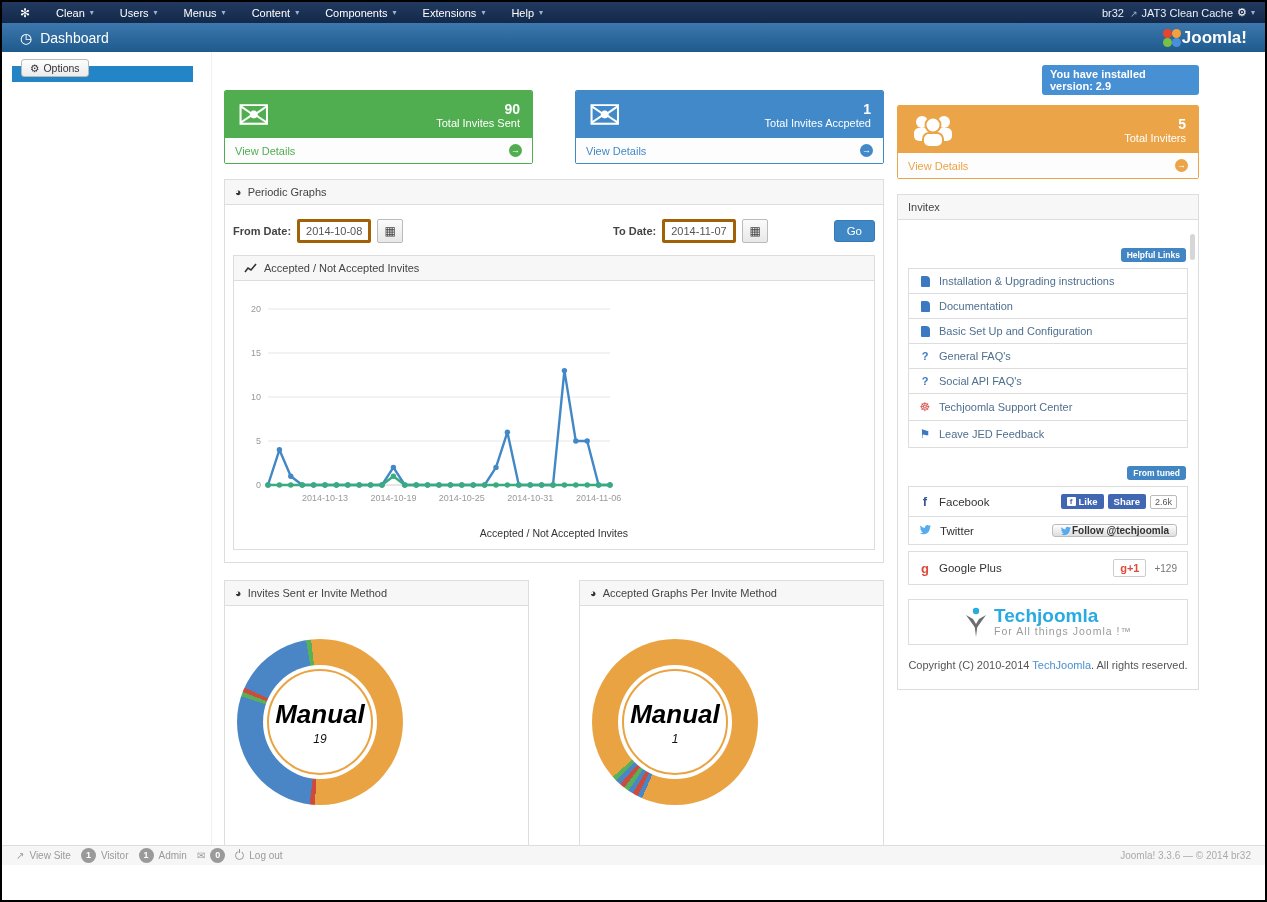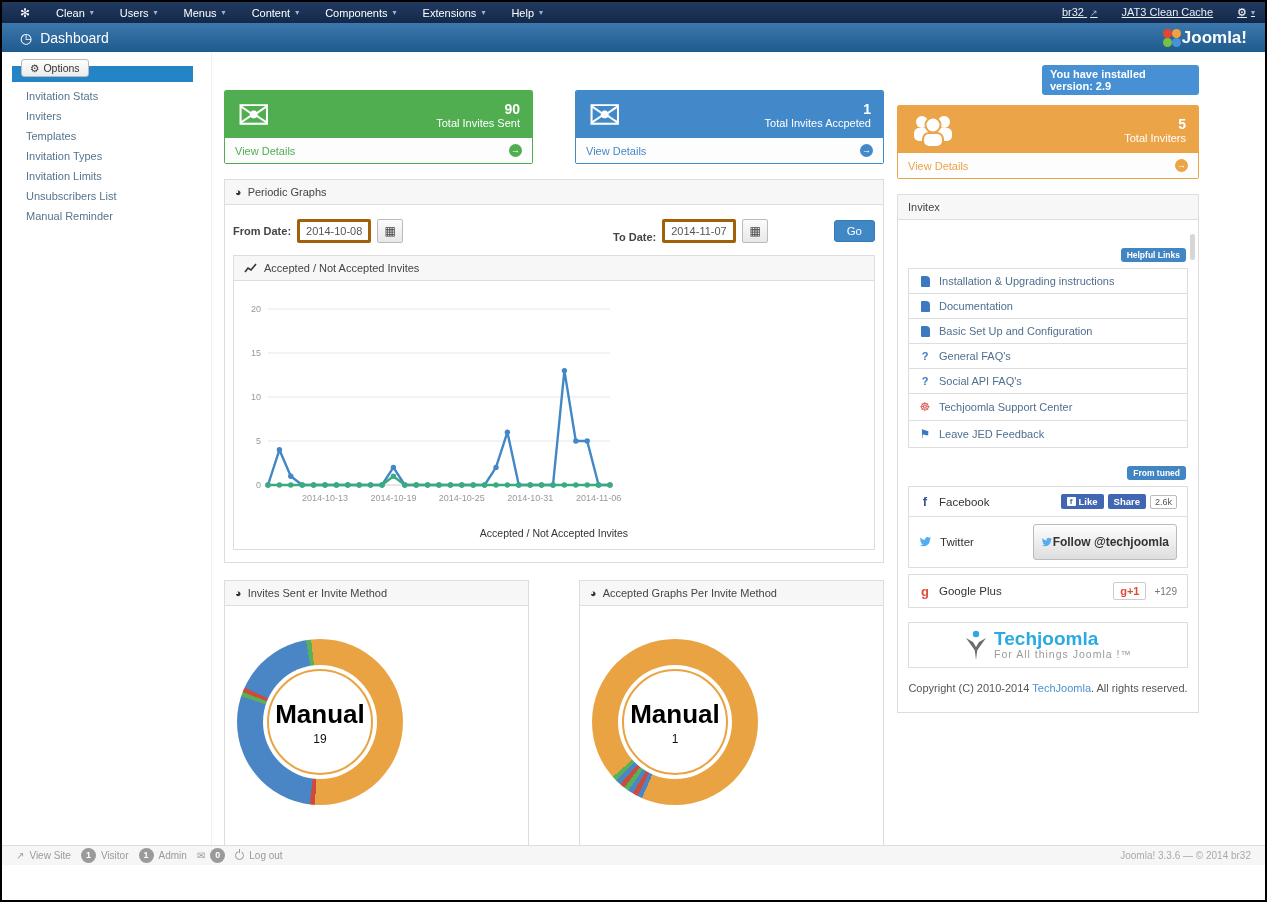--- a/index.html
+++ b/index.html
@@ -6,21 +6,21 @@
   html,body { background:#fff; }
   body { font-family:"Liberation Sans", sans-serif; }
   .screen { position:relative; width:1267px; height:902px; background:#fff; border:2px solid #000; overflow:hidden; }
 
   
   .topbar { height:21px; background:linear-gradient(#223a60,#13294a); display:flex; align-items:center; color:#fff; font-size:11px; padding:0 10px; }
   .joomla-mark { color:#fff; font-size:12px; margin:0 14px 0 8px; }
   .menus { display:flex; gap:2px; }
   .menu-item { padding:0 12px; color:#fff; cursor:pointer; display:flex; align-items:center; gap:5px; }
   .caret { font-size:8px; color:#9fb1cc; }
-  .topbar-right { margin-left:auto; display:flex; align-items:flex-start; gap:24px; color:#e8eef7;text-decoration:underline; }
+  .topbar-right { margin-left:auto; display:flex; align-items:center; gap:4px; color:#e8eef7; }
   .topbar-right .ext { font-size:9px; color:#9fb1cc; margin-left:3px; }
   .gear-btn { color:#fff; display:flex; align-items:center; gap:4px; }
 
   
   .titlebar { height:29px; background:linear-gradient(#3c78ad,#1f5a8d); display:flex; align-items:center; color:#fff; padding:0 12px; }
   .dash-icon { font-size:14px; margin:0 8px 0 6px; color:#fff; }
   .title-text { font-size:14px; }
   .brand { margin-left:auto; display:flex; align-items:center; font-size:17px; font-weight:bold; color:#fff; padding-right:6px; }
 
   
@@ -55,31 +55,31 @@
   .panel-head { background:#f7f7f7; border-bottom:1px solid #ddd; padding:6px 10px; font-size:11px; color:#444; display:flex; align-items:center; gap:6px; }
   .pie-ico { font-size:11px; color:#333; }
   .chartline-ico svg { display:block; }
 
   .dates-row { display:flex; align-items:center; padding:14px 8px 12px 8px; font-size:11px; color:#444; }
   .dates-row b { font-weight:bold; }
   .date-group { display:flex; align-items:center; gap:6px; }
   .date-input { width:74px; height:24px; border:3px solid #a16207; border-radius:2px; font-size:11px; color:#555; padding:0 6px; font-family:"Liberation Sans",sans-serif; }
   .cal-btn { height:24px; width:26px; border:1px solid #bbb; background:linear-gradient(#fbfbfb,#e8e8e8); border-radius:2px; font-size:12px; color:#444; cursor:pointer; }
   .go-btn { margin-left:auto; background:#3f87c5; color:#fff; border:1px solid #3579b5; border-radius:3px; font-size:11.5px; padding:4px 12px; cursor:pointer; }
-  .to-group { margin-left:210px;align-items:flex-end; }
+  .to-group { margin-left:210px; }
 
   .inner-chart { border:1px solid #ddd; margin:0 8px 12px 8px; }
   .line-chart-wrap { padding:8px 0 0 0; }
   svg text.tick { font-size:9px; fill:#999; font-family:"Liberation Sans",sans-serif; }
   .chart-caption { text-align:center; font-size:10.5px; color:#333; padding:2px 0 10px 0; }
 
   .donut-row { display:flex; justify-content:space-between; margin-top:17px; }
   .donut-panel { width:305px; border:1px solid #ddd; }
   .donut-body { height:250px; position:relative; }
-  .donut { position:absolute; left:12px; top:33px; width:166px; height:166px; border-radius:50%; }
+  .donut { position:absolute; left:12px; top:33px; width:166px; height:166px; border-radius:50%;font-style:italic; }
   .donut-ring { position:absolute; inset:0; border-radius:50%; }
   .donut-hole { position:absolute; inset:26px; background:#fff; border-radius:50%; display:flex; flex-direction:column; align-items:center; justify-content:center; }
   .donut-innerring { position:absolute; inset:30px; border:2px solid #e9a343; border-radius:50%; pointer-events:none; }
   .donut-center-label { font-size:26px; font-weight:bold; color:#000; }
   .donut-center-value { font-size:12px; color:#111; margin-top:2px; }
 
   
   .invitex-body { padding:10px 10px 14px 10px; position:relative; }
   .blurb { font-size:12px; color:#333; text-align:center; padding:10px 8px 4px 2px; }
   .scroll-thumb { position:absolute; right:3px; top:14px; width:5px; height:26px; background:#d6d6d6; border-radius:3px; }
@@ -94,21 +94,21 @@
   [data-name="megaphone-icon"]::before { content:"⚑"; color:#3d79c3; font-size:12px; }
 
   .social-group { border:1px solid #ddd; border-bottom:none; margin-top:6px; }
   .social-row { display:flex; align-items:center; gap:8px; border-bottom:1px solid #ddd; padding:7px 10px; font-size:11.5px; color:#333; background:#fff; }
   .fb-ico { color:#3b5998; font-weight:bold; font-size:13px; width:12px; text-align:center; }
   .g-ico { color:#dd4b39; font-weight:bold; font-size:13px; width:12px; text-align:center; }
   .social-right { margin-left:auto; display:flex; align-items:center; gap:4px; }
   .fb-btn { background:#4267b2; color:#fff; font-size:9.5px; font-weight:bold; border-radius:2px; padding:2px 6px; display:flex; align-items:center; gap:3px; cursor:pointer; }
   .fb-f { background:#fff; color:#4267b2; width:9px; height:9px; line-height:9px; text-align:center; font-size:8px; border-radius:1px; }
   .fb-count { border:1px solid #bbb; border-radius:2px; font-size:9px; color:#555; padding:1px 4px; background:#fff; }
-  .tw-btn { background:linear-gradient(#fefefe,#dedede); border:1px solid #bbb; border-radius:3px; font-size:12px; font-weight:bold; color:#333; padding:10px 7px; display:flex; align-items:center; gap:0; cursor:pointer; }
+  .tw-btn { background:linear-gradient(#fefefe,#dedede); border:1px solid #bbb; border-radius:3px; font-size:10px; font-weight:bold; color:#333; padding:0 7px; display:flex; align-items:center; gap:0; cursor:pointer; }
   .gp-btn { border:1px solid #ccc; border-radius:2px; background:#fff; color:#dd4b39; font-weight:bold; font-size:11px; padding:2px 6px; cursor:pointer; }
   .gp-count { font-size:10px; color:#777; margin-left:4px; }
 
   .tj-logo-box { border:1px solid #ddd; margin-top:14px; padding:7px 0; display:flex; align-items:center; justify-content:center; gap:6px; background:#fff; }
   .tj-person svg { display:block; }
   .tj-name { color:#29abe2; font-size:19px; font-weight:bold; line-height:18px; }
   .tj-tag { color:#9a9a9a; font-size:10.5px; letter-spacing:1px; }
   .copyright { text-align:center; font-size:11px; color:#555; margin:14px 0 4px 0; }
   .copyright a { color:#4a90d2; text-decoration:none; }
 
@@ -195,36 +195,20 @@
   </div>
 
   <div class="layout">
 
     <div class="sidebar" data-name="sidebar">
       <div class="sb-active" data-name="sidebar-active-item"></div>
       <button class="options-btn" data-name="options-button">
         <span data-name="gear-icon">⚙</span>
         <span data-name="options-label">Options</span>
       </button>
-      <div class="sb-menu" data-name="sidebar-menu">
-
-          <a data-name="sidebar-item">Invitation Stats</a>
-
-          <a data-name="sidebar-item">Inviters</a>
-
-          <a data-name="sidebar-item">Templates</a>
-
-          <a data-name="sidebar-item">Invitation Types</a>
-
-          <a data-name="sidebar-item">Invitation Limits</a>
-
-          <a data-name="sidebar-item">Unsubscribers List</a>
-
-          <a data-name="sidebar-item">Manual Reminder</a>
-        </div>
     </div>
 
     <div class="main" data-name="main-content">
       <div class="cards-row">
 
         <div class="stat-card" data-name="stat-card-invites-sent" style="border-color: rgb(80, 174, 81);">
           <div class="card-top" data-name="stat-card-top" style="background: rgb(80, 174, 81);">
             <span class="card-ico" data-name="envelope-icon">✉</span>
             <span class="card-nums">
               <div class="card-value" data-name="stat-value">90</div>

